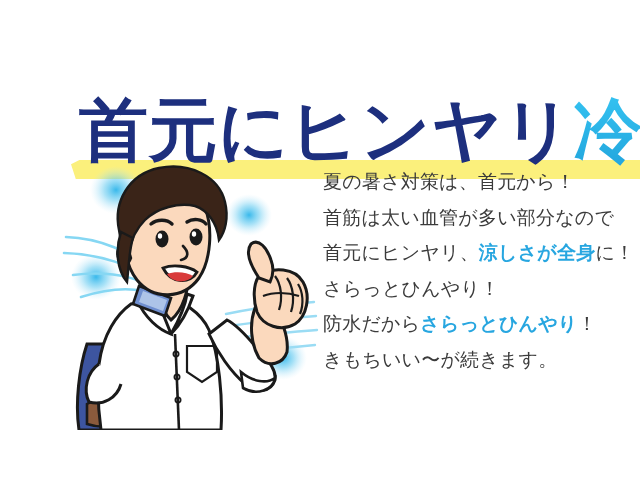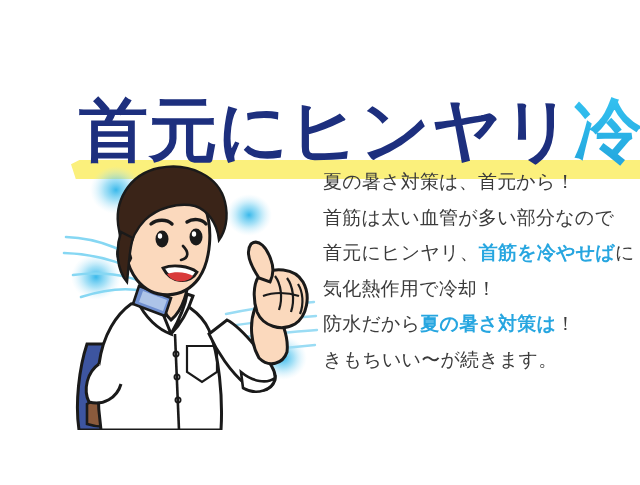--- a/index.html
+++ b/index.html
@@ -104,23 +104,23 @@
 <div id="ad-canvas">
 
   <div id="headline-block">
     <div id="headline-underline"></div>
     <div id="headline-text"><span class="hl-navy">首元にヒンヤリ</span><span class="hl-cyan">冷</span><span class="hl-navy">感</span></div>
   </div>
 
   <div id="body-copy">
     <div class="copy-line"><span>夏の暑さ対策は、首元から！</span><span class="accent"></span><span></span></div>
     <div class="copy-line"><span>首筋は太い血管が多い部分なので</span><span class="accent"></span><span></span></div>
-    <div class="copy-line"><span>首元にヒンヤリ、</span><span class="accent">首筋を冷やせば</span><span>に！</span></div>
-    <div class="copy-line"><span>気化熱作用で冷却！</span><span class="accent"></span><span></span></div>
-    <div class="copy-line"><span>防水だから</span><span class="accent">夏の暑さ対策は</span><span>！</span></div>
+    <div class="copy-line"><span>首元にヒンヤリ、</span><span class="accent">涼しさが全身</span><span>に！</span></div>
+    <div class="copy-line"><span>さらっとひんやり！</span><span class="accent"></span><span></span></div>
+    <div class="copy-line"><span>防水だから</span><span class="accent">さらっとひんやり</span><span>！</span></div>
     <div class="copy-line"><span>きもちいい〜が続きます。</span><span class="accent"></span><span></span></div>
   </div>
 
   <div id="illustration">
     <svg viewBox="0 0 262 272" xmlns="http://www.w3.org/2000/svg">
       <defs>
         <radialGradient id="puffGrad" cx="50%" cy="50%" r="50%">
           <stop offset="0%" stop-color="#2fb5ea" stop-opacity="0.95"></stop>
           <stop offset="45%" stop-color="#5fc9f0" stop-opacity="0.55"></stop>
           <stop offset="100%" stop-color="#bfe8fa" stop-opacity="0"></stop>

